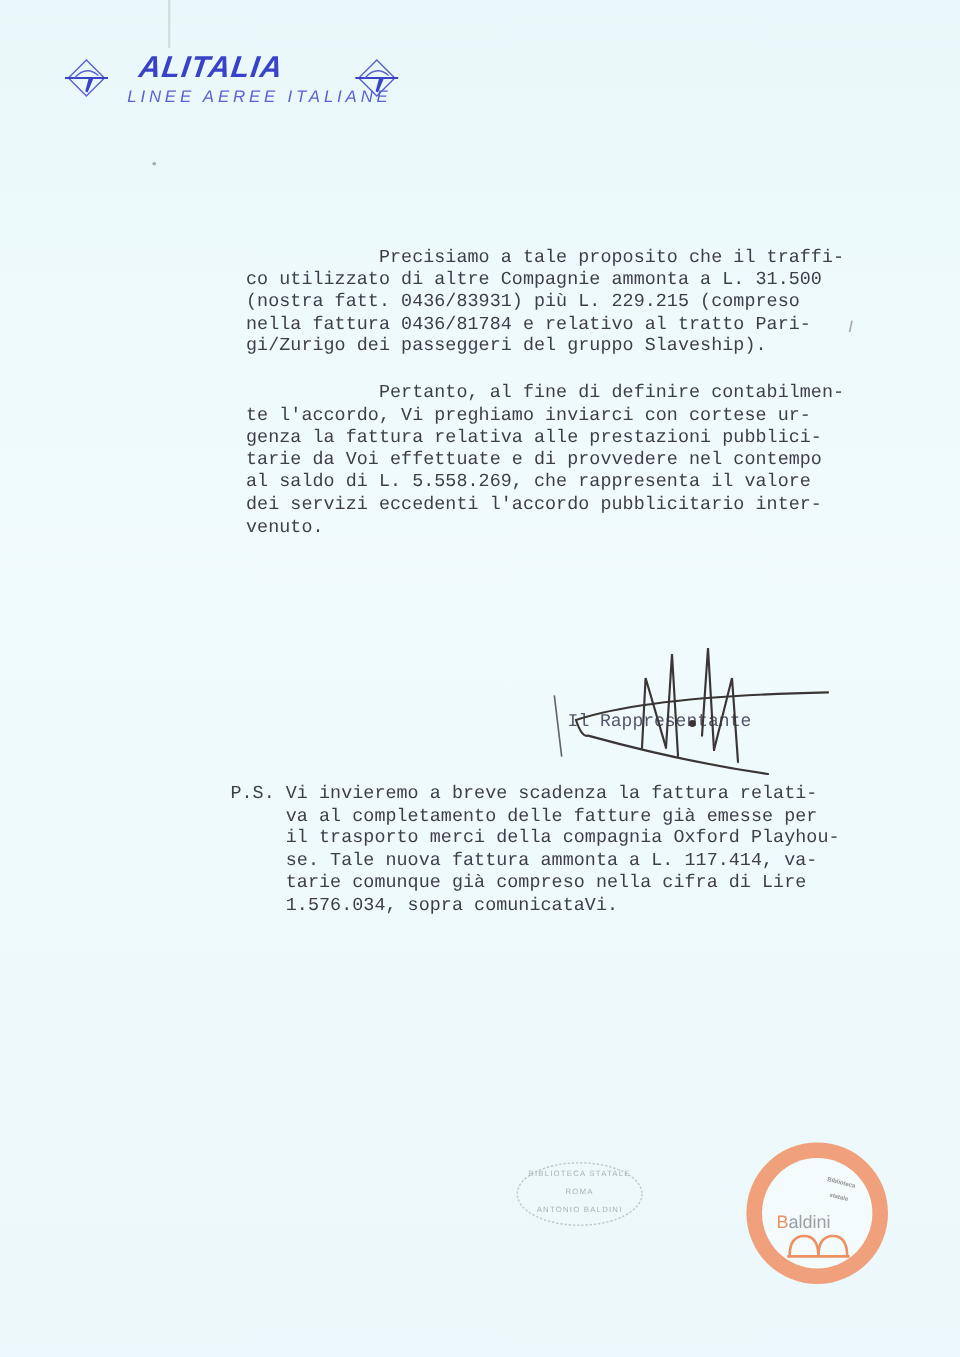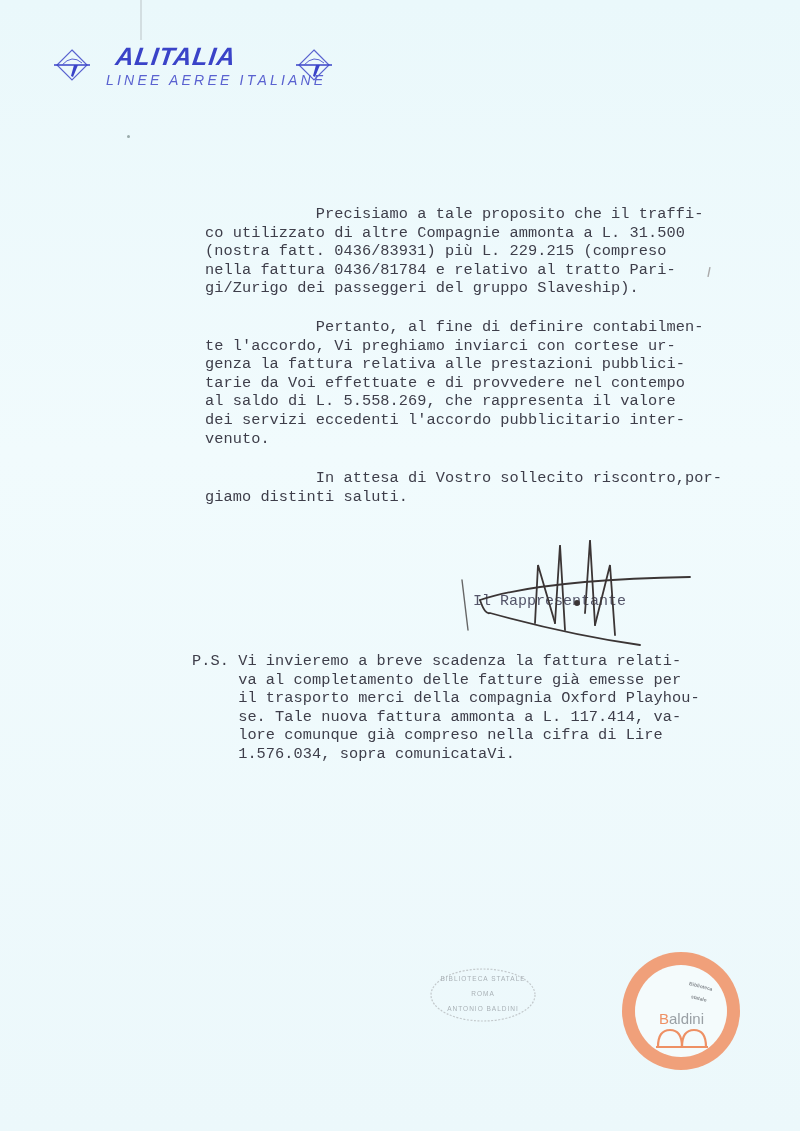--- a/index.html
+++ b/index.html
@@ -64,21 +64,21 @@
   }
   .badge-inner {
     position: absolute; left: 13px; top: 13px; width: 92px; height: 92px;
     border-radius: 50%; background: #f4fbfc;
   }
   .badge-small {
     position: absolute; font-family: "Liberation Sans", sans-serif;
     font-size: 5px; font-weight: bold; color: #8a8f94; transform: rotate(14deg);
   }
   .badge-name {
-    position: absolute; left: 24px; top: 45px;
+    position: absolute; left: 12px; top: 45px;
     font-family: "Liberation Sans", sans-serif; font-size: 15px; color: #9aa0a5;
   }
   .badge-name .b { color: #ee9064; }
   .badge-book { position: absolute; left: 20px; top: 62px; width: 54px; height: 22px; }
 </style>
 </head>
 <body>
 
 <div class="page">
   <div class="fold-line"></div>
@@ -111,42 +111,40 @@
       <line x1="3" y1="0" x2="1" y2="10" stroke="#aaa" stroke-width="1.4"></line>
     </svg>
 
   <div class="text para2">            Pertanto, al fine di definire contabilmen-
 te l'accordo, Vi preghiamo inviarci con cortese ur-
 genza la fattura relativa alle prestazioni pubblici-
 tarie da Voi effettuate e di provvedere nel contempo
 al saldo di L. 5.558.269, che rappresenta il valore
 dei servizi eccedenti l'accordo pubblicitario inter-
 venuto.</div>
-  <div class="text para3">            In attesa di Vostro sollecito riscontro,por-
-giamo distinti saluti.</div>
 
   <div class="sig-label">Il Rappresentante</div>
   <svg class="signature" viewBox="0 0 260 120">
     <g fill="none" stroke="#3b3535" stroke-width="1.8" stroke-linecap="round">
       <path d="M12 45 L18 95" stroke-width="1.4" stroke="#666"></path>
       <path d="M30 65 Q90 45 240 42"></path>
       <path d="M30 65 Q35 80 40 78 Q120 100 190 110"></path>
       <path d="M85 88 L88 30 L105 88"></path>
       <path d="M105 88 L110 10 L115 95"></path>
       <path d="M135 78 L140 5 L145 90"></path>
       <path d="M145 90 L160 30 L165 100"></path>
       <circle cx="127" cy="68" r="2" fill="#3b3535"></circle>
     </g>
   </svg>
 
   <div class="text ps">P.S. Vi invieremo a breve scadenza la fattura relati-
      va al completamento delle fatture già emesse per
      il trasporto merci della compagnia Oxford Playhou-
      se. Tale nuova fattura ammonta a L. 117.414, va-
-     lore comunque già compreso nella cifra di Lire
+     tarie comunque già compreso nella cifra di Lire
      1.576.034, sopra comunicataVi.</div>
 
   <div class="stamp">
     <svg width="110" height="60" viewBox="0 0 110 60">
       <ellipse cx="55" cy="30" rx="52" ry="26" fill="none" stroke="#c3c9cc" stroke-width="1.2" stroke-dasharray="2 1.5"></ellipse>
     </svg>
     <div class="stamp-text" style="top:10px">BIBLIOTECA STATALE</div>
     <div class="stamp-text" style="top:25px">ROMA</div>
     <div class="stamp-text" style="top:40px">ANTONIO BALDINI</div>
   </div>

